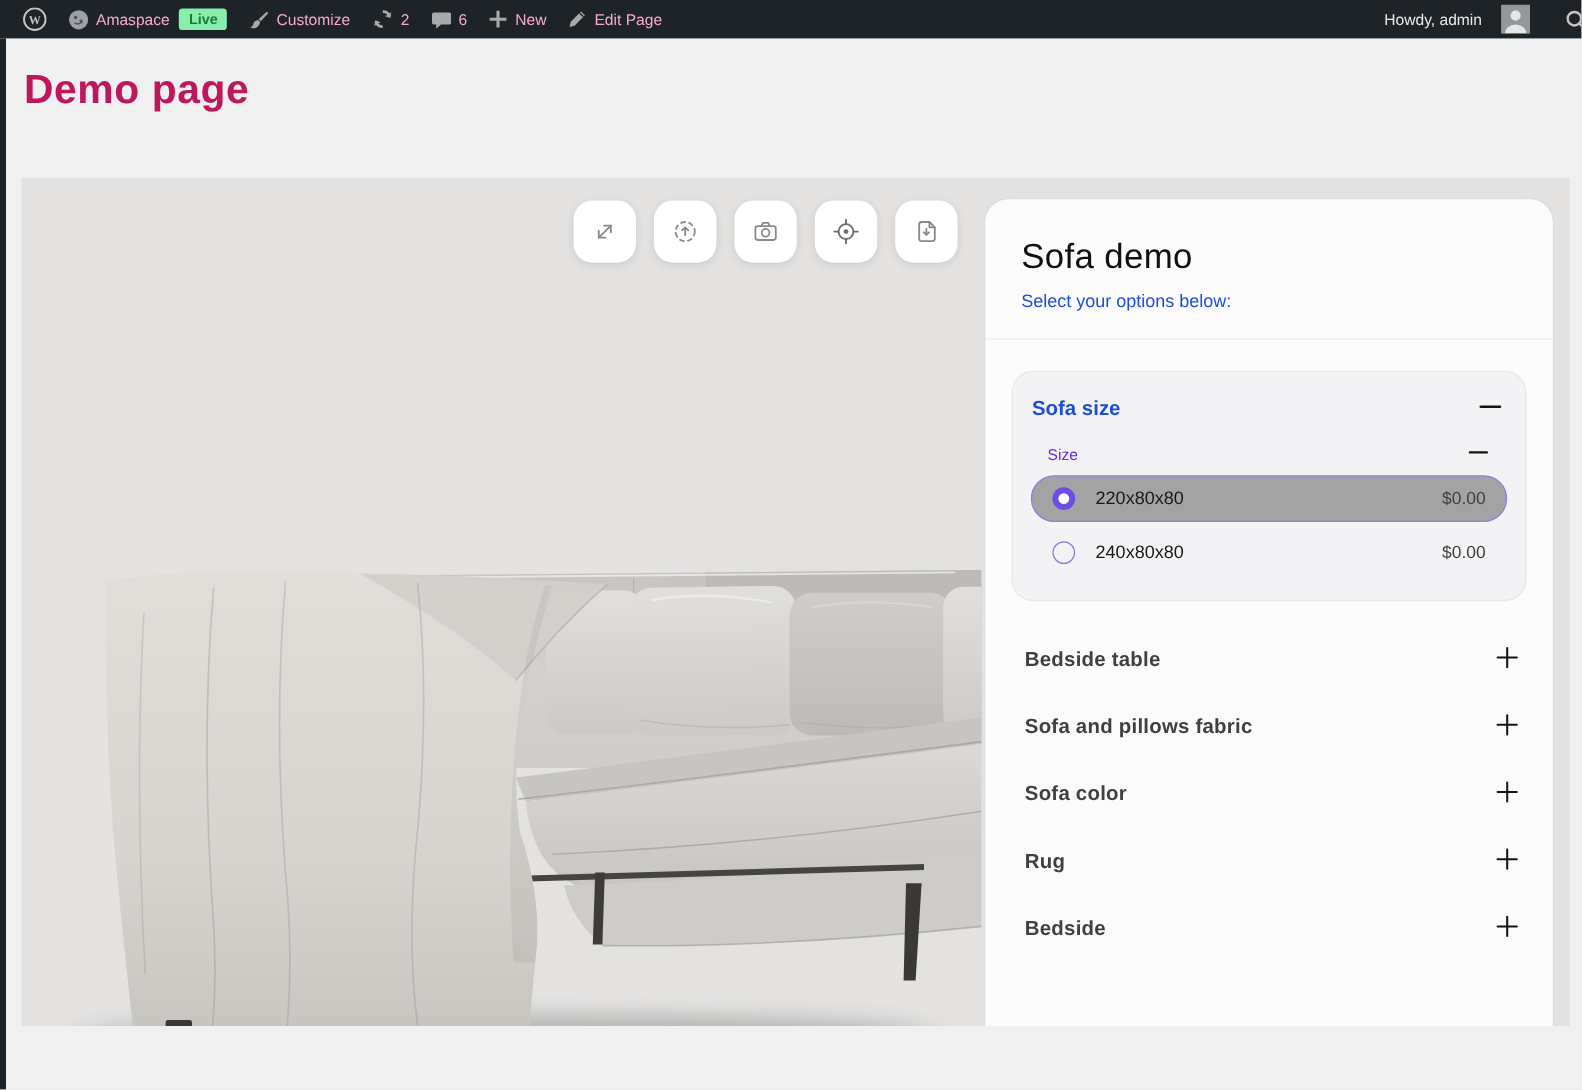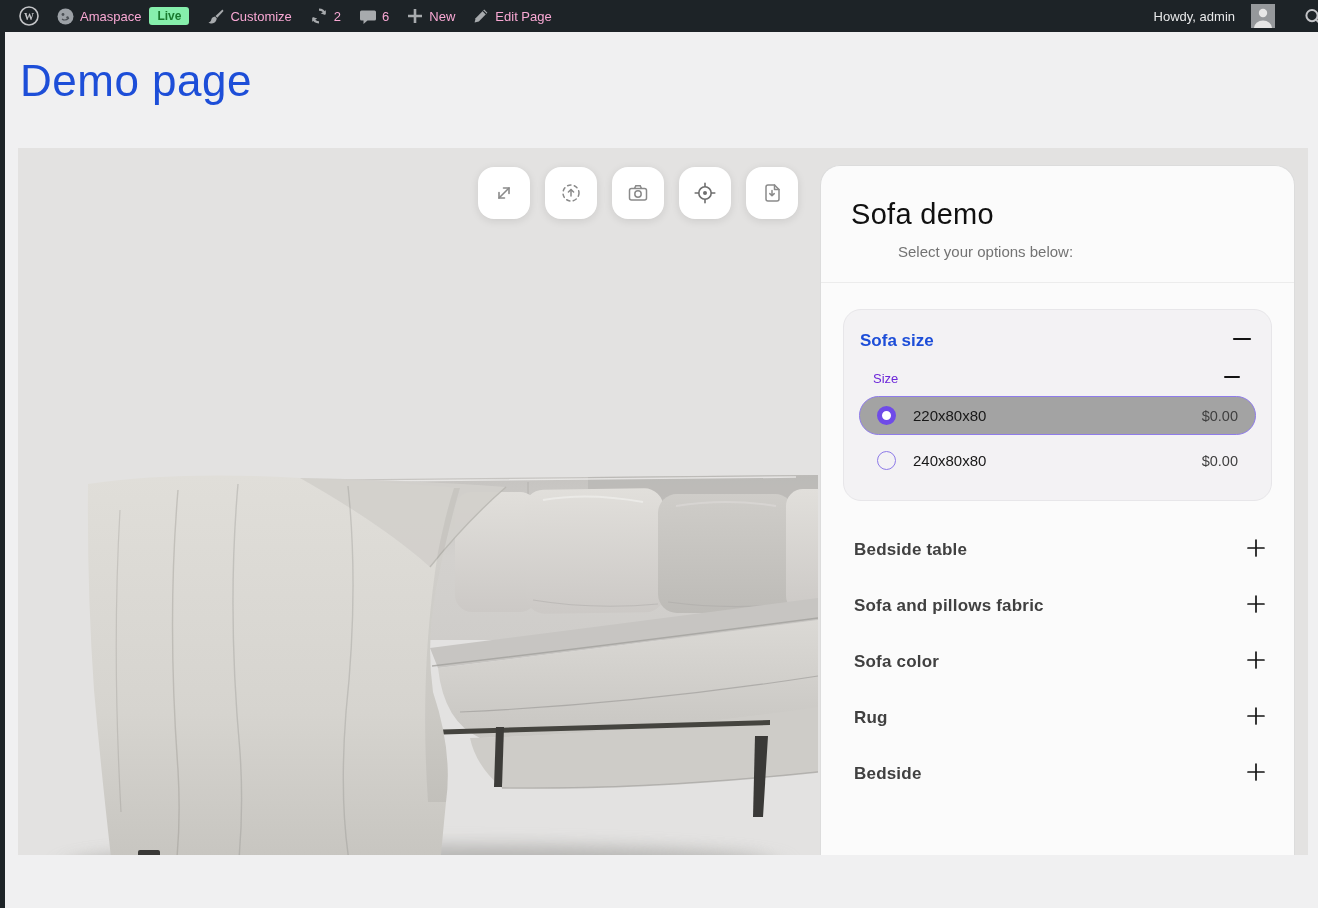--- a/index.html
+++ b/index.html
@@ -24,22 +24,22 @@
   .ab-right { margin-left:auto; display:flex; align-items:center; height:100%; position:relative; padding-right:34px; }
   .howdy { padding:0 10px; }
   .avatar { width:24px; height:24px; background:#95989b; display:flex; align-items:flex-end; justify-content:center; overflow:hidden; }
   .search-cut { position:absolute; right:-7px; top:7px; }
 
   
   .left-strip { position:absolute; left:0; top:32px; width:5px; height:876px; background:#1d2327; }
 
   
   .page-title {
-    position:absolute; left:20px; top:56px; font-size:44px; font-weight:400;
-    color:#1d4ed8; letter-spacing:.5px;
+    position:absolute; left:20px; top:56px; font-size:34px; font-weight:700;
+    color:#be185d; letter-spacing:.5px;
   }
 
   
   .content {
     position:absolute; left:18px; top:148px; width:1290px; height:707px;
     background:#e3e2e1; overflow:hidden;
   }
 
   
   .viewer-toolbar { position:absolute; left:460px; top:19px; display:flex; gap:15px; }
@@ -53,21 +53,21 @@
   .sofa-wrap { position:absolute; left:10px; top:322px; width:790px; height:430px; }
 
   
   .panel {
     position:absolute; left:802px; top:17px; width:475px; height:743px;
     background:#fbfbfb; border:1px solid #dcdcdc; border-bottom:none;
     border-radius:20px 20px 0 0;
   }
   .panel-head { padding:32px 30px 22px 30px; border-bottom:1px solid #ececec; }
   .panel-title { font-size:29px; font-weight:500; color:#101010; letter-spacing:.3px; }
-  .panel-sub { font-size:15px; color:#737373; margin-top:12px;margin-left:47px; }
+  .panel-sub { font-size:15px; color:#1d4ed8; margin-top:12px; }
 
   .size-card {
     margin:26px 22px 0 22px; background:#f3f2f4; border:1px solid #e7e6e9;
     border-radius:18px; padding:18px 15px 20px 15px;
   }
   .size-head { display:flex; align-items:center; justify-content:space-between; padding:0 2px 0 1px; }
   .size-title { font-size:17px; font-weight:600; color:#1d4ed8; }
   .opt-head { display:flex; align-items:center; justify-content:space-between; margin:14px 14px 6px 14px; }
   .opt-label { font-size:13px; color:#6d28d9; }
   .dash-btn { background:none; border:none; cursor:pointer; display:flex; align-items:center; }

